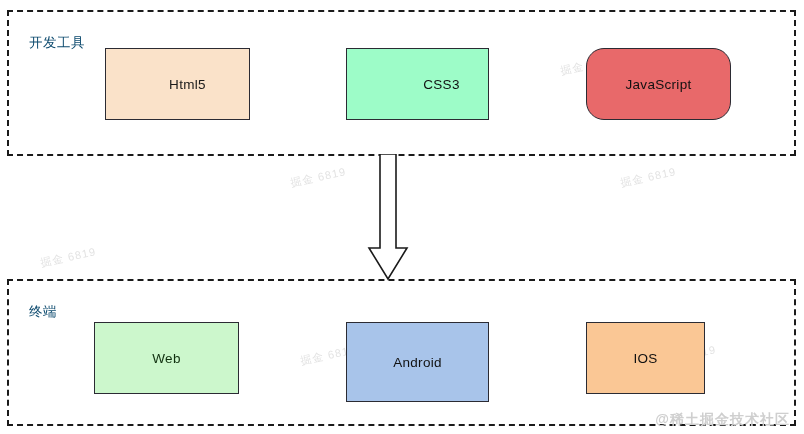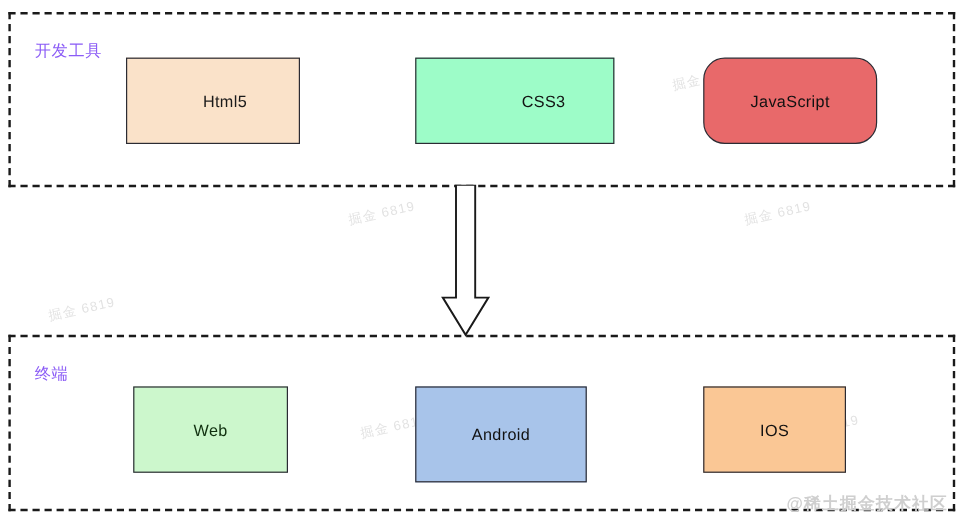--- a/index.html
+++ b/index.html
@@ -37,43 +37,43 @@
     left: 7px;
     top: 279px;
     width: 789px;
     height: 147px;
   }
   .group-label {
     position: absolute;
     left: 20px;
     top: 22px;
     font-size: 13.5px;
-    color: #8b5cf6;
+    color: #0c4a6e;
     letter-spacing: 0.5px;
     white-space: nowrap;
   }
 
   
   .node {
     position: absolute;
     box-sizing: border-box;
     border: 1.6px solid #2b2b33;
     display: flex;
     align-items: center;
     justify-content: center;
     font-size: 13.5px;
     color: #111111;
     letter-spacing: 0.3px;
   }
 
   #node-html5    { left: 105px; top: 48px;  width: 145px; height: 72px; background: #fae2c9; color: #1a1a1a; padding-left: 20px; }
-  #node-css3     { left: 346px; top: 48px;  width: 166px; height: 72px; background: #9dfcc8; color: #111111; padding-left: 48px; }
+  #node-css3     { left: 346px; top: 48px;  width: 143px; height: 72px; background: #9dfcc8; color: #111111; padding-left: 48px; }
   #node-js       { left: 586px; top: 48px;  width: 145px; height: 72px; background: #e8696a; color: #111111; border-radius: 18px; }
 
-  #node-web      { left: 111px; top: 322px; width: 129px; height: 72px; background: #ccf7cc; color: #10300f; }
+  #node-web      { left: 94px; top: 322px; width: 145px; height: 72px; background: #ccf7cc; color: #10300f; }
   #node-android  { left: 346px; top: 322px; width: 143px; height: 80px; background: #a8c4ea; color: #111111; }
   #node-ios      { left: 586px; top: 322px; width: 119px; height: 72px; background: #fac795; color: #111111; }
 
   
   #arrow-connector {
     position: absolute;
     left: 363px;
     top: 154px;
     width: 50px;
     height: 128px;

